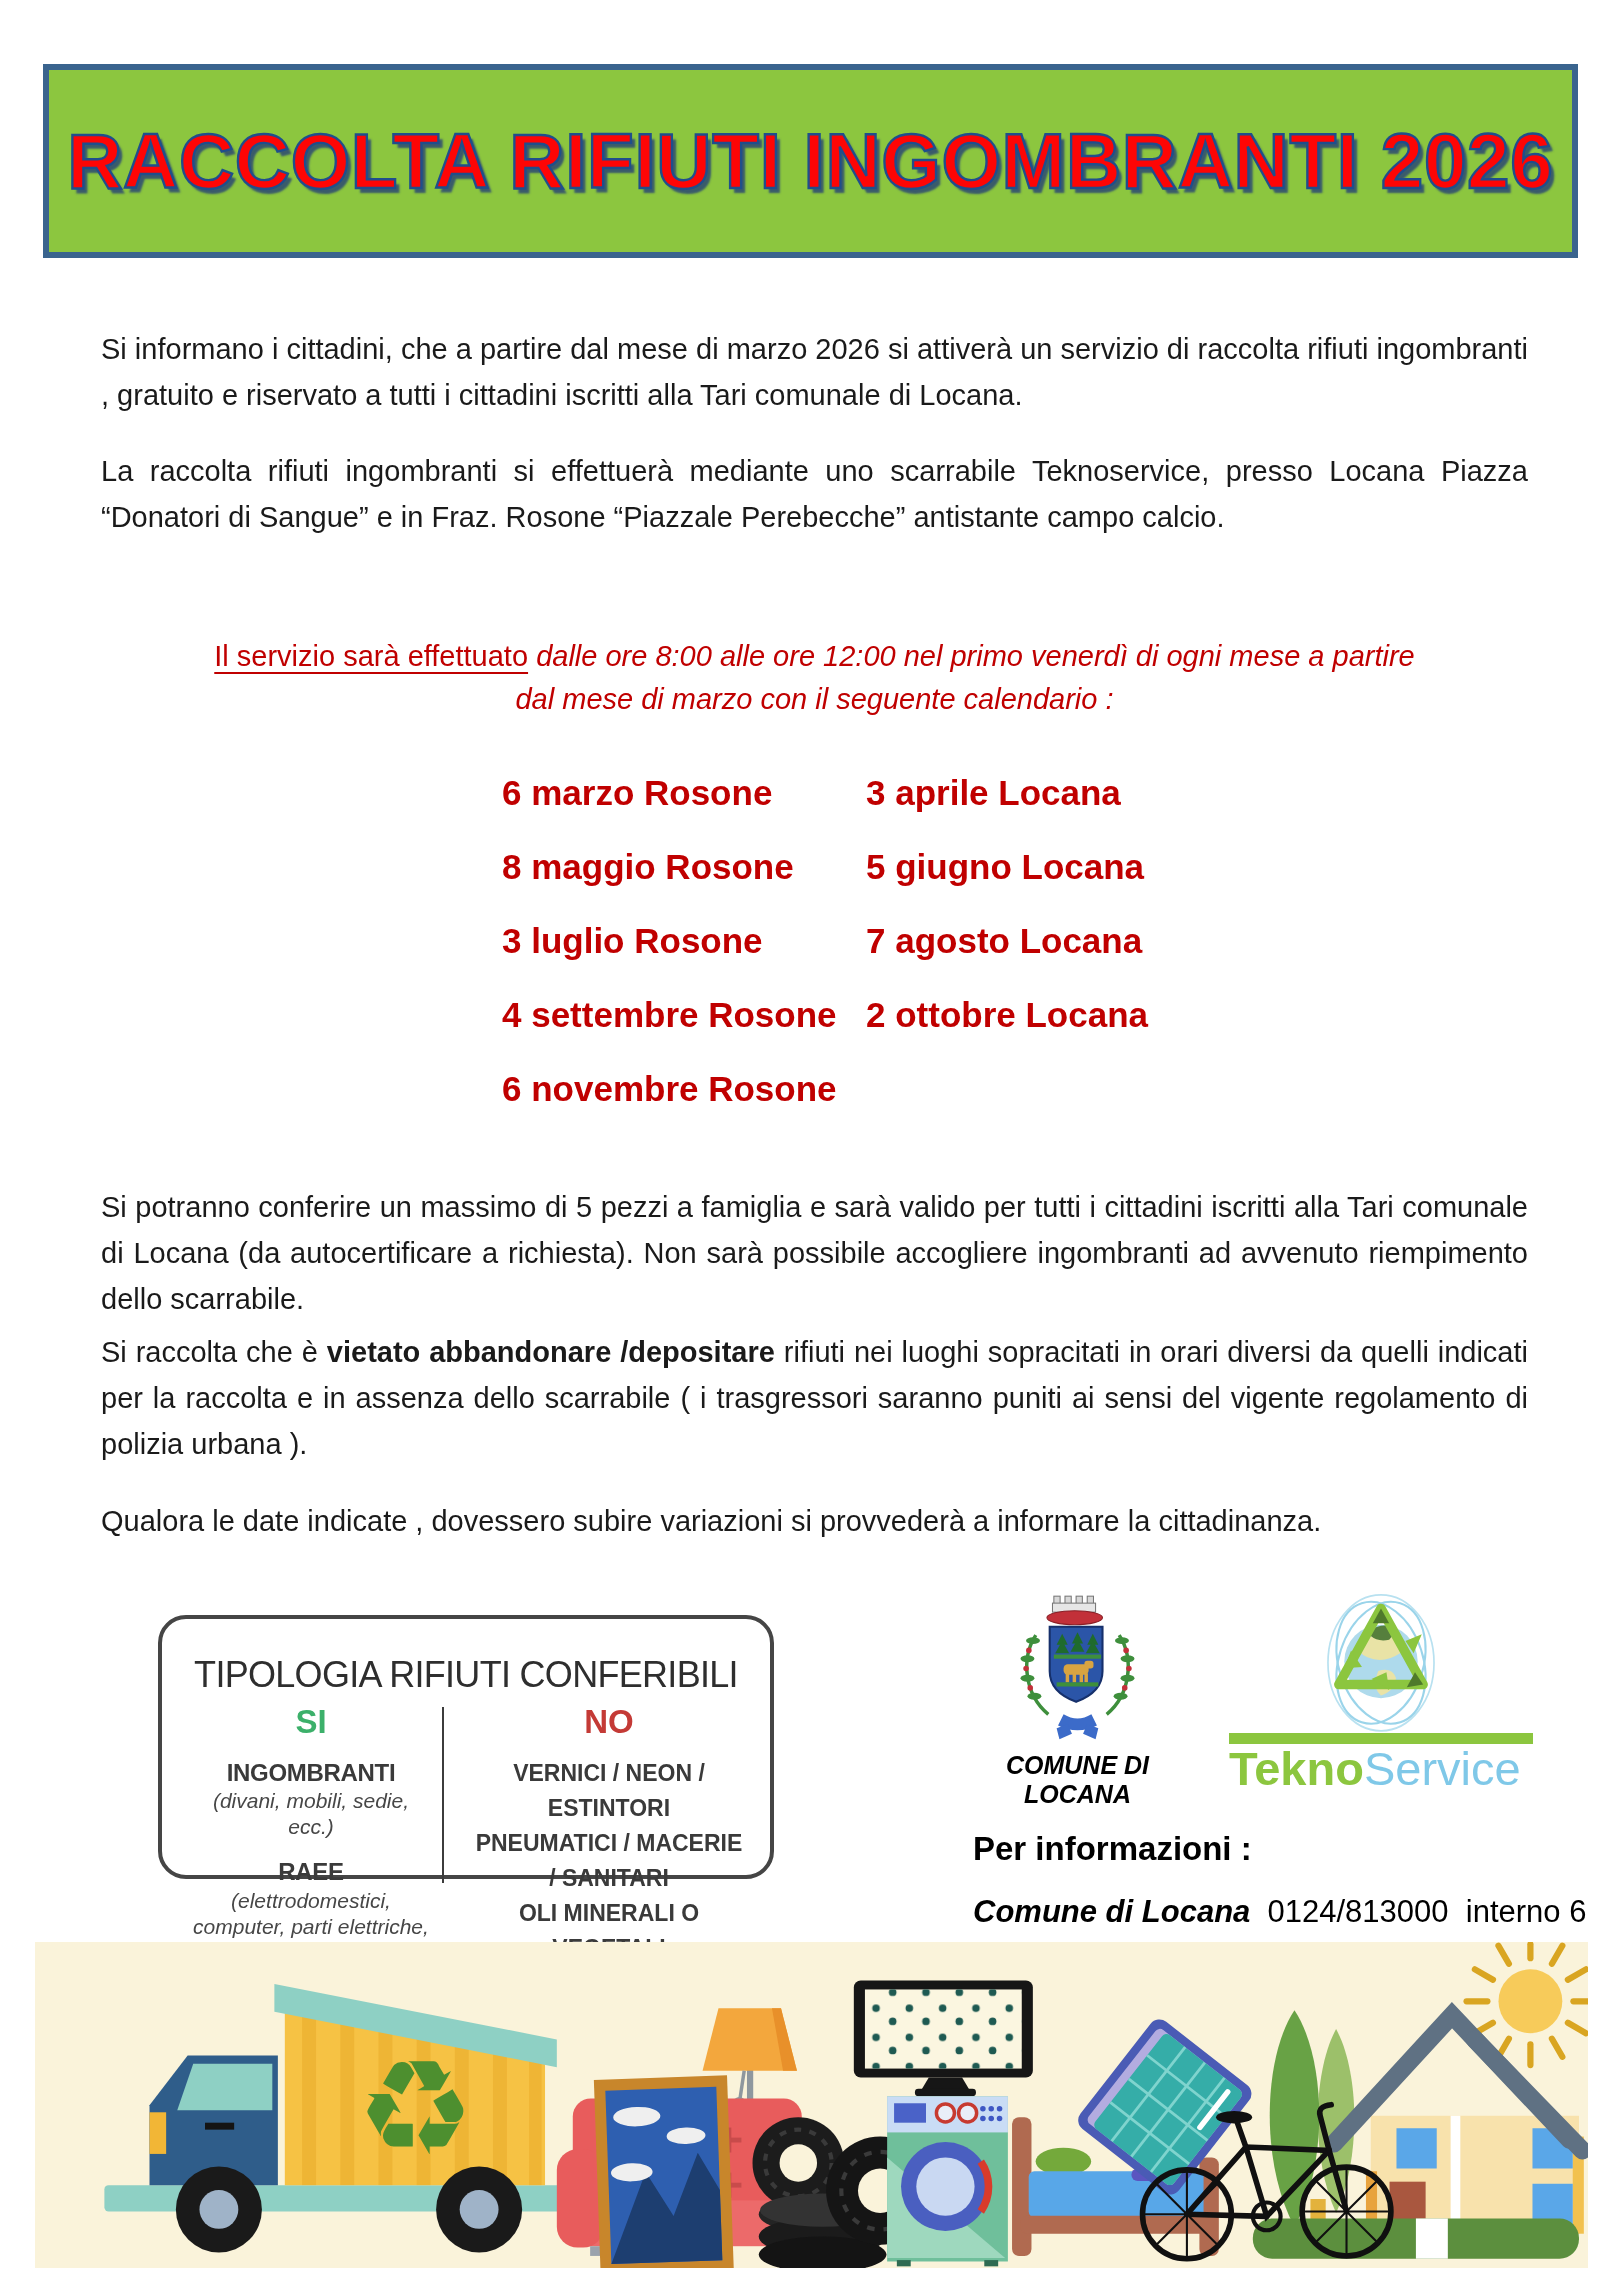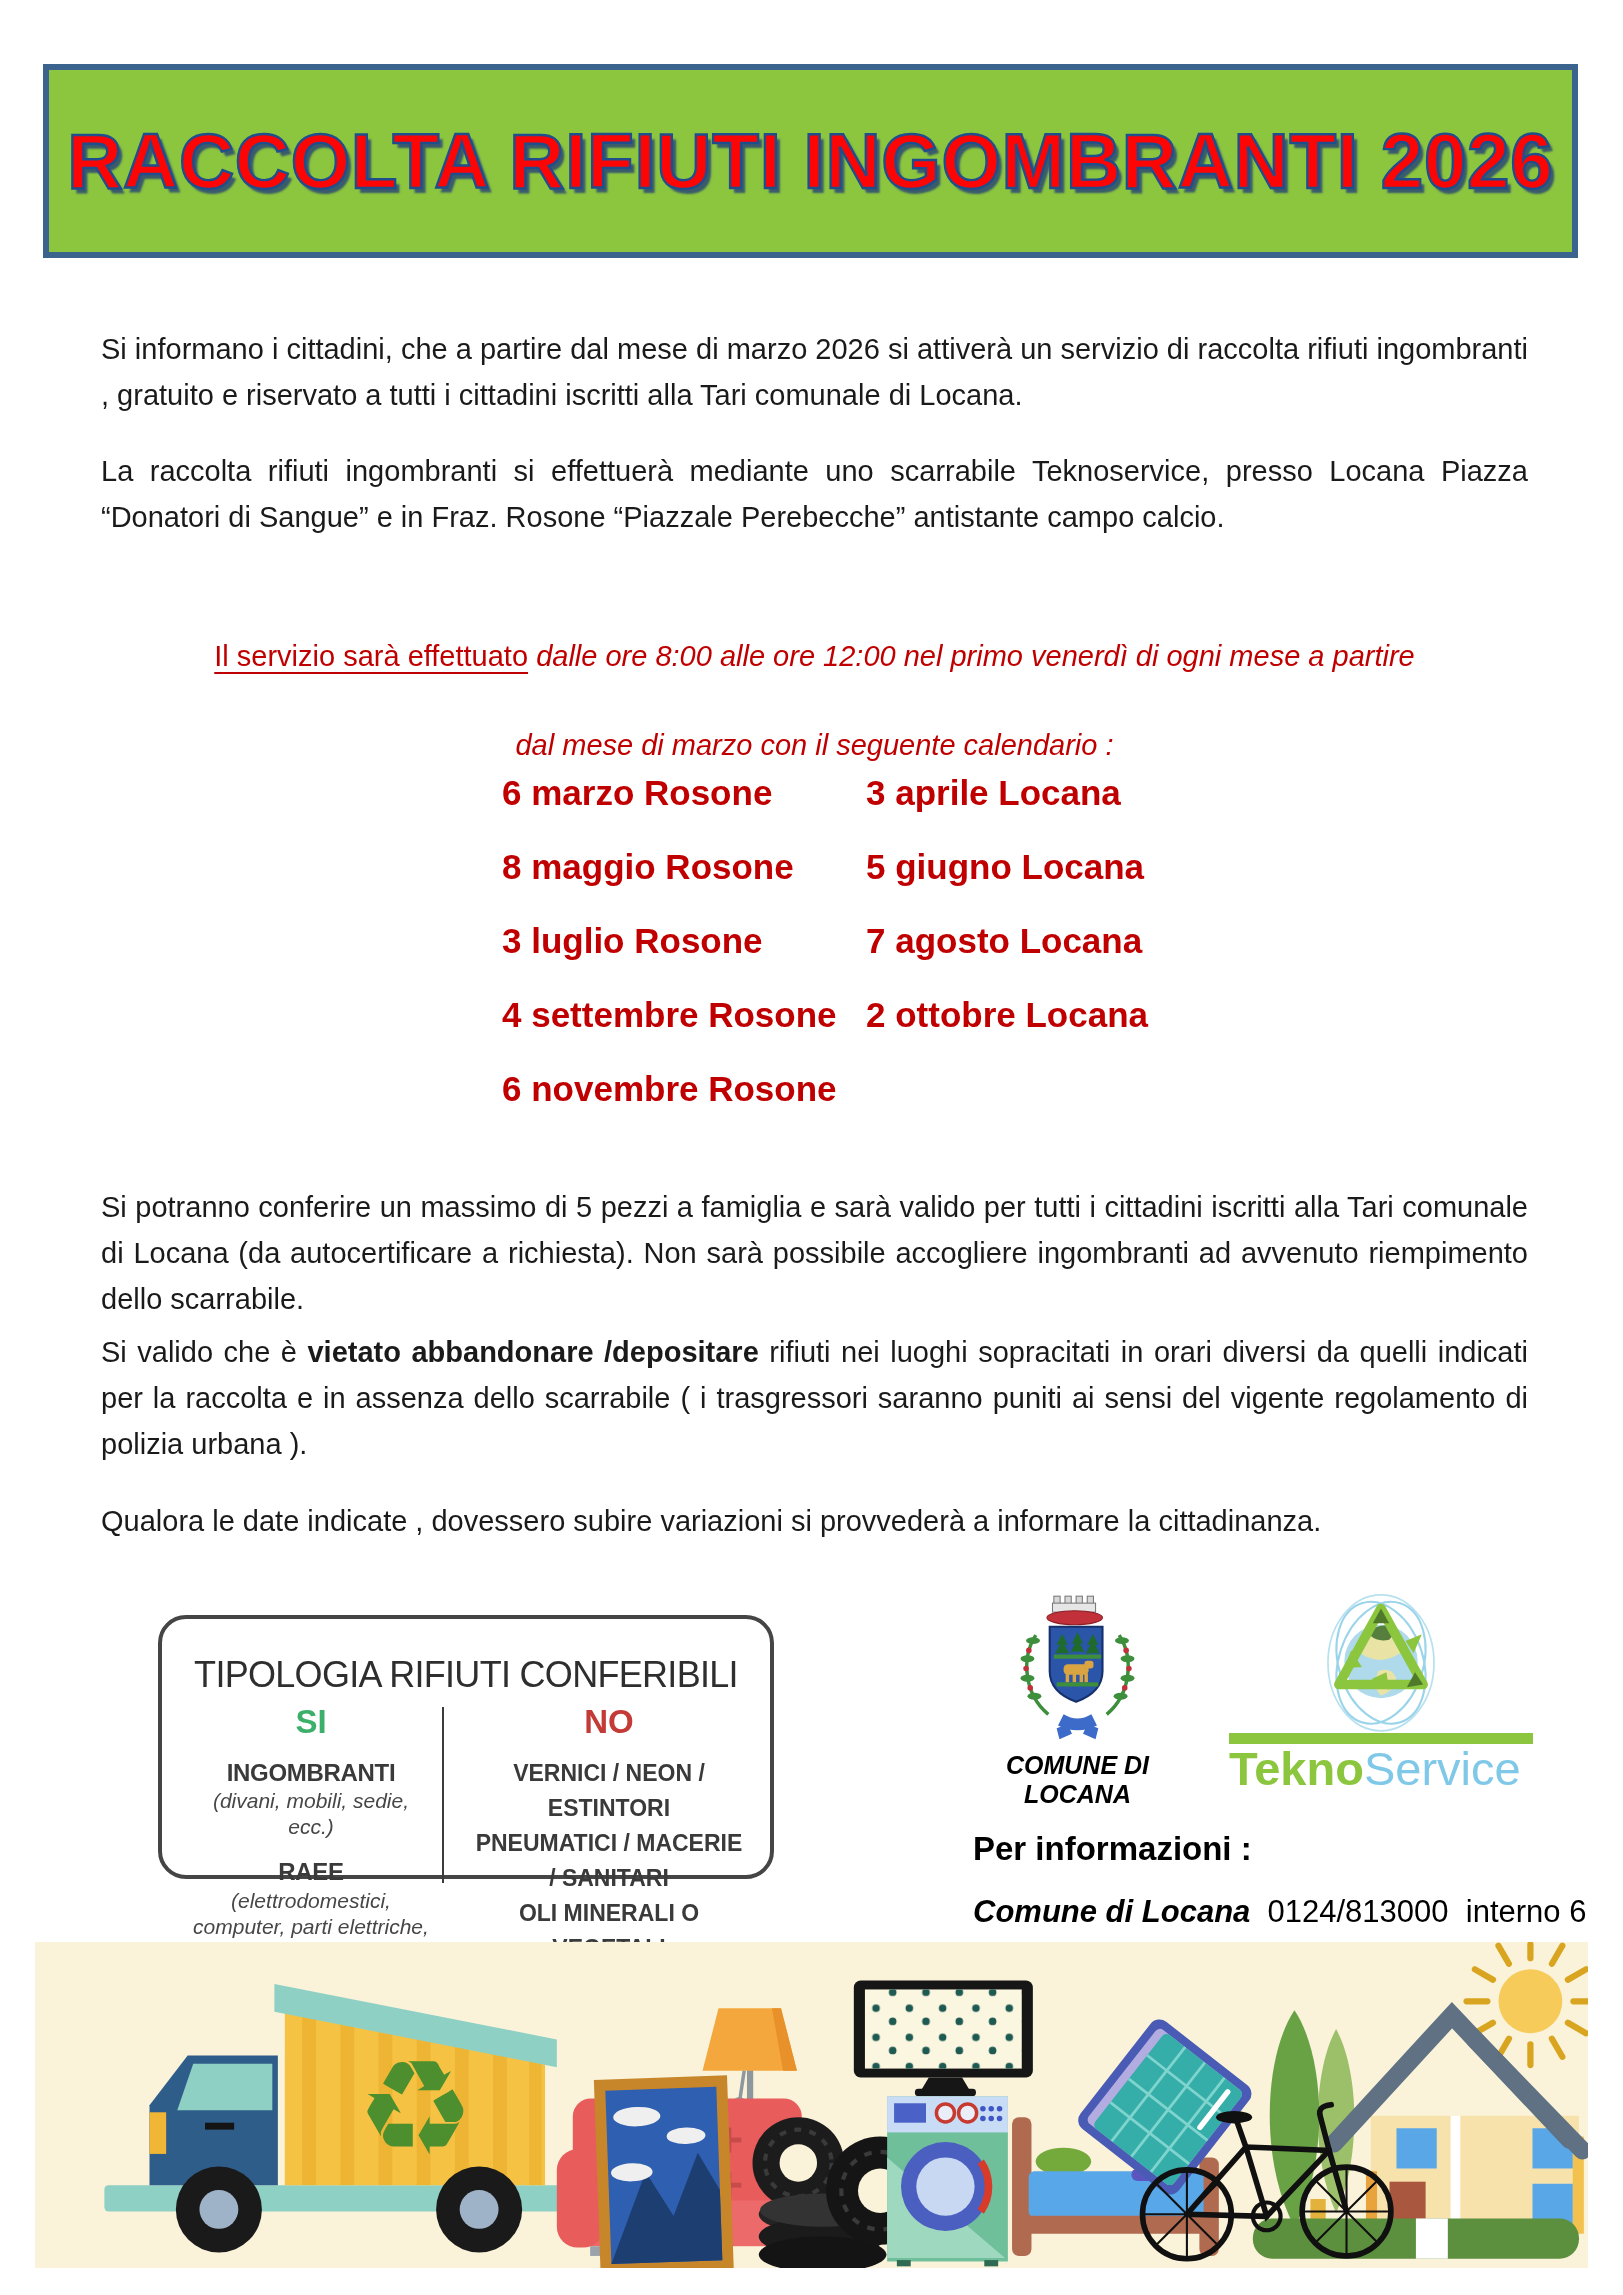--- a/index.html
+++ b/index.html
@@ -76,21 +76,21 @@
 <div id="page">
 
   <div class="banner">
     <h1>RACCOLTA RIFIUTI INGOMBRANTI 2026</h1>
   </div>
 
   <p class="para" style="top:326px">Si informano i cittadini, che a partire dal mese di marzo 2026 si attiverà un servizio di raccolta rifiuti ingombranti , gratuito e riservato a tutti i cittadini iscritti alla Tari comunale di Locana.</p>
   <p class="para" style="top:448px">La raccolta rifiuti ingombranti si effettuerà mediante uno scarrabile Teknoservice, presso Locana Piazza “Donatori di Sangue” e in Fraz. Rosone “Piazzale Perebecche” antistante campo calcio.</p>
 
   <div class="red-line" style="top:633px"><span class="u">Il servizio sarà effettuato</span> <span class="it">dalle ore 8:00 alle ore 12:00 nel primo venerdì di ogni mese a partire</span></div>
-  <div class="red-line it" style="top:722px; font-style:italic;">dal mese di marzo con il seguente calendario :</div>
+  <div class="red-line it" style="top:676px; font-style:italic;">dal mese di marzo con il seguente calendario :</div>
 
   <div class="calendar">
     <div class="cal-row">
       <span>6 marzo Rosone</span>
       <span>3 aprile Locana</span>
     </div>
     <div class="cal-row">
       <span>8 maggio Rosone</span>
       <span>5 giugno Locana</span>
     </div>
@@ -102,21 +102,21 @@
       <span>4 settembre Rosone</span>
       <span>2 ottobre Locana</span>
     </div>
     <div class="cal-row">
       <span>6 novembre Rosone</span>
       <span></span>
     </div>
   </div>
 
   <p class="para" style="top:1184px">Si potranno conferire un massimo di 5 pezzi a famiglia e sarà valido per tutti i cittadini iscritti alla Tari comunale di Locana (da autocertificare a richiesta). Non sarà possibile accogliere ingombranti ad avvenuto riempimento dello scarrabile.</p>
-  <p class="para" style="top:1329px"><span>Si valido che è </span><span class="b">vietato abbandonare /depositare</span><span> rifiuti nei luoghi sopracitati in orari diversi da quelli indicati per la raccolta e in assenza dello scarrabile ( i trasgressori saranno puniti ai sensi del vigente regolamento di polizia urbana ).</span></p>
+  <p class="para" style="top:1329px"><span>Si raccolta che è </span><span class="b">vietato abbandonare /depositare</span><span> rifiuti nei luoghi sopracitati in orari diversi da quelli indicati per la raccolta e in assenza dello scarrabile ( i trasgressori saranno puniti ai sensi del vigente regolamento di polizia urbana ).</span></p>
   <p class="para" style="top:1498px">Qualora le date indicate , dovessero subire variazioni si provvederà a informare la cittadinanza.</p>
 
   <div class="waste-box">
     <div class="wb-title">TIPOLOGIA RIFIUTI CONFERIBILI</div>
     <div class="wb-cols">
       <div class="wb-divider"></div>
       <div class="wb-left">
         <div class="wb-yes-label">SI</div>
         <div class="wb-item-name">INGOMBRANTI</div>
         <div class="wb-item-detail">(divani, mobili, sedie, ecc.)</div>

